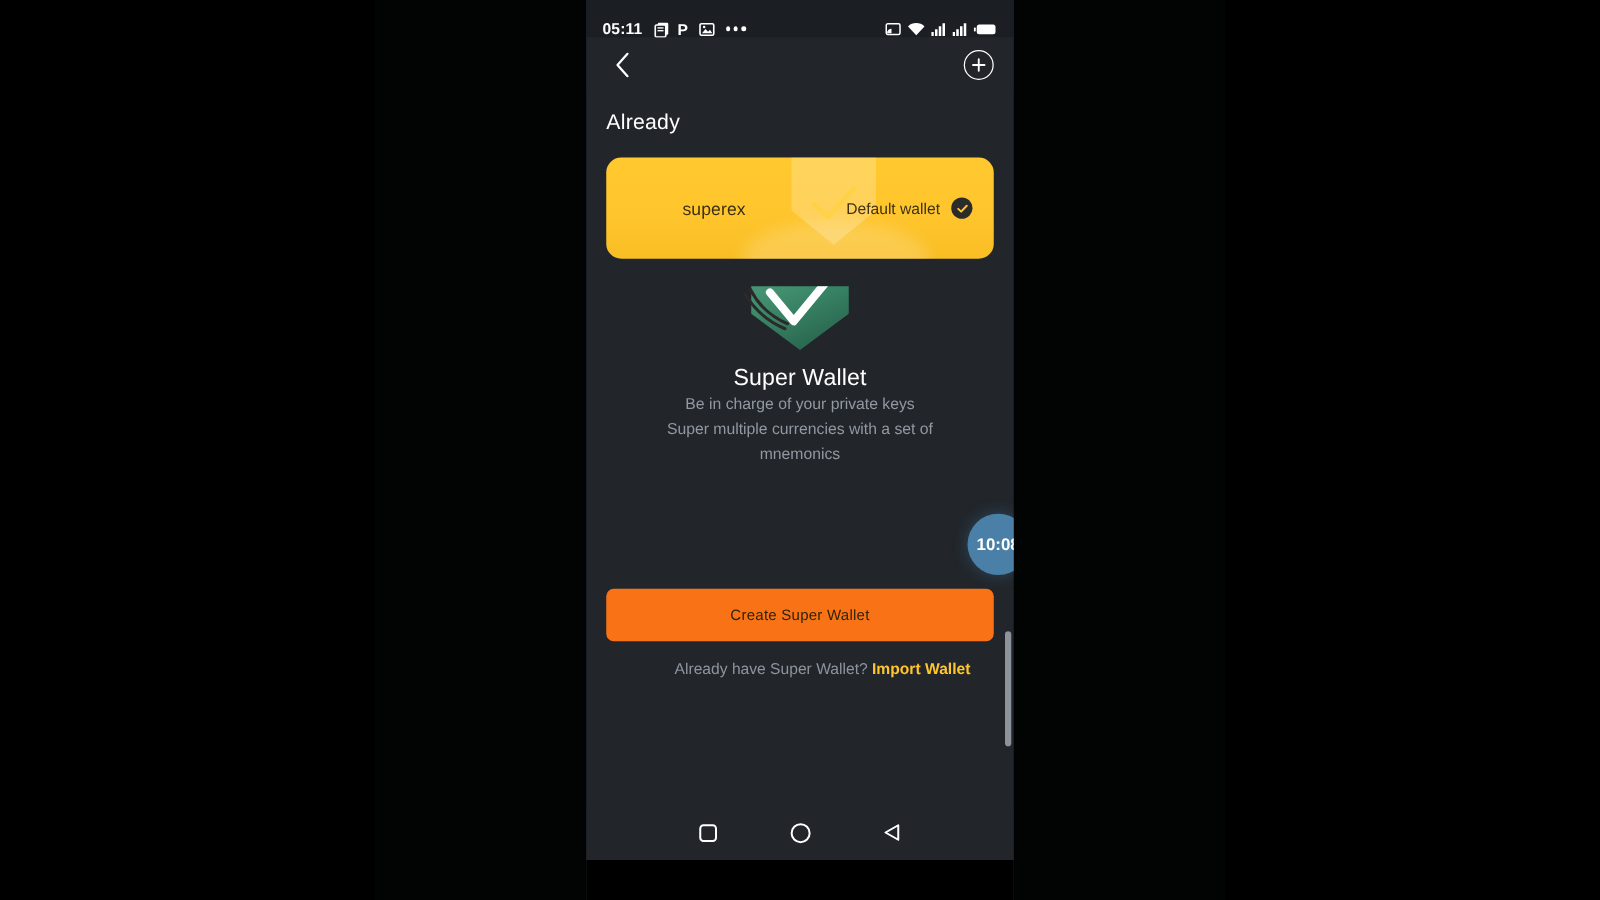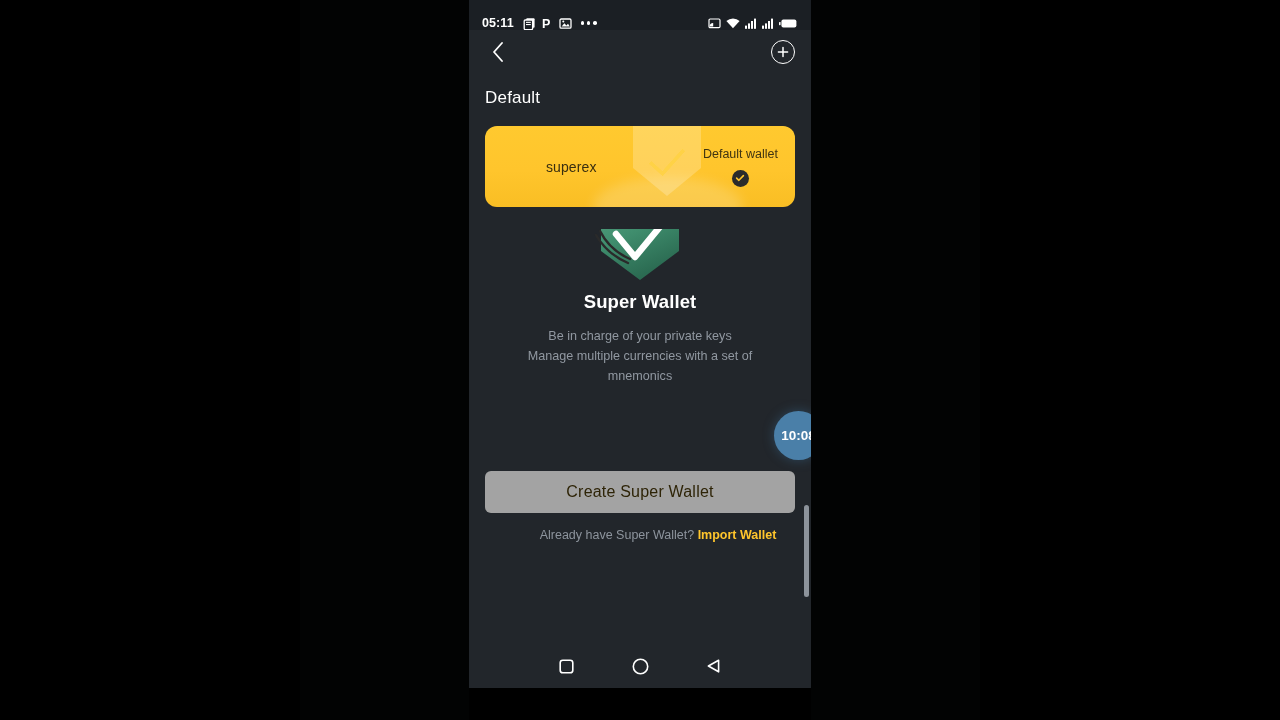--- a/index.html
+++ b/index.html
@@ -132,21 +132,21 @@
     width:150px; height:60px; border-radius:50%;
     background:rgba(255,255,255,0.18);
     filter:blur(6px);
   }
   .card-name {
     position:relative; z-index:2;
     font-size:14px; color:#3a2f10; letter-spacing:.1px;margin-left:44px;
   }
   .card-right {
     position:relative; z-index:2;
-    margin-left:auto; display:flex; align-items:center; gap:9px;flex-direction:column;
+    margin-left:auto; display:flex; align-items:center; gap:9px;
   }
   .card-default-label { font-size:12.5px; color:#3f3412; }
   .card-check {
     width:17px; height:17px; border-radius:50%;
     background:#2b2b2b;
     display:flex; align-items:center; justify-content:center;
   }
 
   
   .hero {
@@ -159,25 +159,24 @@
     position:absolute;
     left:50%; transform:translateX(-50%);
     top:-42px;
     width:92px; height:94px;
   }
 
   
   .hero-title {
     margin-top:10px;
     text-align:center;
-    font-size:18.5px; color:#ffffff; font-weight:700;
+    font-size:18.5px; color:#ffffff; font-weight:400;
     letter-spacing:.1px;
   }
   .hero-desc {
-    margin-top:13px;
     text-align:center;
     font-size:12.6px; line-height:20px;
     color:#9198a1;
     padding:0 36px;
   }
 
   
   .timer-badge {
     position:absolute;
     right:-12px; top:411px;
@@ -187,23 +186,23 @@
     display:flex; align-items:center; justify-content:center;
     color:#ffffff; font-size:13.5px; font-weight:700;
     z-index:9;
     cursor:pointer;
   }
 
   
   .cta {
     position:absolute; left:16px; right:16px; top:471px;
     height:42px; border-radius:6px;
-    background:#a3a3a3;
-    display:flex; align-items:center; justify-content:center;
-    color:#2e2407; font-size:16px; letter-spacing:.2px;
+    background:#f97316;
+    display:flex; align-items:center; justify-content:center;
+    color:#2e2407; font-size:12px; letter-spacing:.2px;
     cursor:pointer;
     border:none;
   }
   .sub-cta {
     position:absolute; left:0; right:0; top:528px;
     text-align:center; font-size:12.5px; color:#8d949d;margin-left:36px;
   }
   .sub-cta b { color:#FFC52C; font-weight:700; }
 
   
@@ -303,21 +302,21 @@
           <path d="M10 1 L2 10 L10 19" fill="none" stroke="#ffffff" stroke-width="1.8" stroke-linecap="round" stroke-linejoin="round"></path>
         </svg>
       </span>
       <span class="plus-circle">
         <svg width="12" height="12" viewBox="0 0 12 12">
           <path d="M6 1.4 V10.6 M1.4 6 H10.6" stroke="#ffffff" stroke-width="1.5" stroke-linecap="round"></path>
         </svg>
       </span>
     </div>
 
-    <div class="page-title">Default</div>
+    <div class="page-title">Already</div>
 
     <div class="wallet-card">
       <div class="card-glow"></div>
       <div class="card-shield-wm"></div>
       <span class="card-name">superex</span>
       <span class="card-right">
         <span class="card-default-label">Default wallet</span>
         <span class="card-check">
           <svg width="10" height="10" viewBox="0 0 10 10">
             <path d="M1.6 5.1 L3.9 7.3 L8.4 2.6" fill="none" stroke="#FFC52C" stroke-width="1.6" stroke-linecap="round" stroke-linejoin="round"></path>
@@ -343,21 +342,21 @@
         <path d="M60 22 L86 14 L88 30 L72 40 Z" fill="url(#org)"></path>
         <path d="M22 47 L41 70 L74 30" fill="none" stroke="#ffffff" stroke-width="6.5" stroke-linecap="round" stroke-linejoin="round"></path>
         <path d="M6 44 C 12 56, 22 66, 36 72" fill="none" stroke="#2a2a2a" stroke-width="2.4" stroke-linecap="round"></path>
         <path d="M2 48 C 9 60, 20 70, 34 76" fill="none" stroke="#2a2a2a" stroke-width="2.4" stroke-linecap="round"></path>
       </svg>
     </div>
 
     <div class="hero-title">Super Wallet</div>
     <div class="hero-desc">
       <span>Be in charge of your private keys</span><br>
-      <span>Manage multiple currencies with a set of</span><br>
+      <span>Super multiple currencies with a set of</span><br>
       <span>mnemonics</span>
     </div>
 
     <div class="timer-badge">10:08</div>
 
     <button class="cta">Create Super Wallet</button>
     <div class="sub-cta">
       <span>Already have Super Wallet?</span>
       <b>Import Wallet</b>
     </div>

